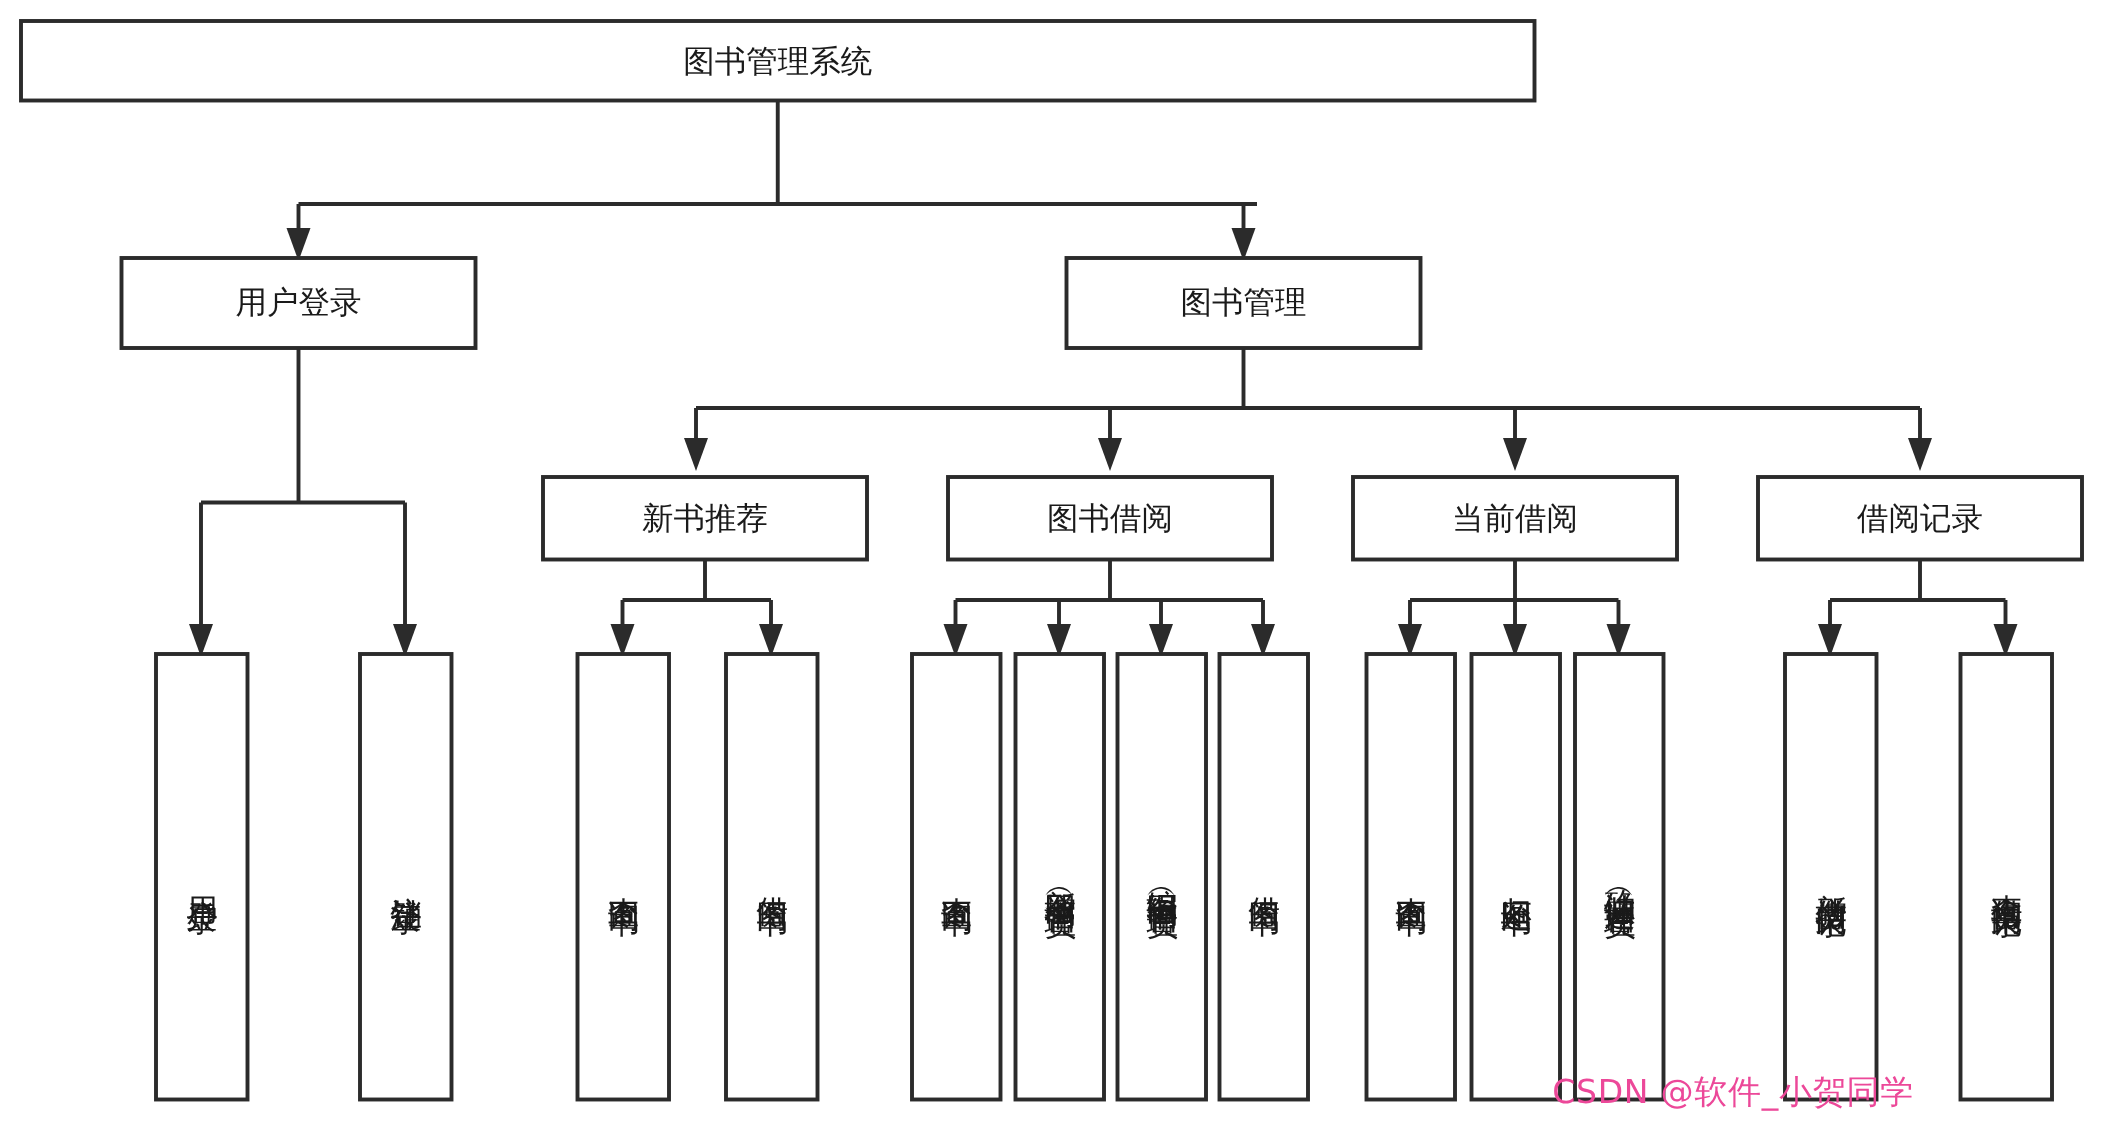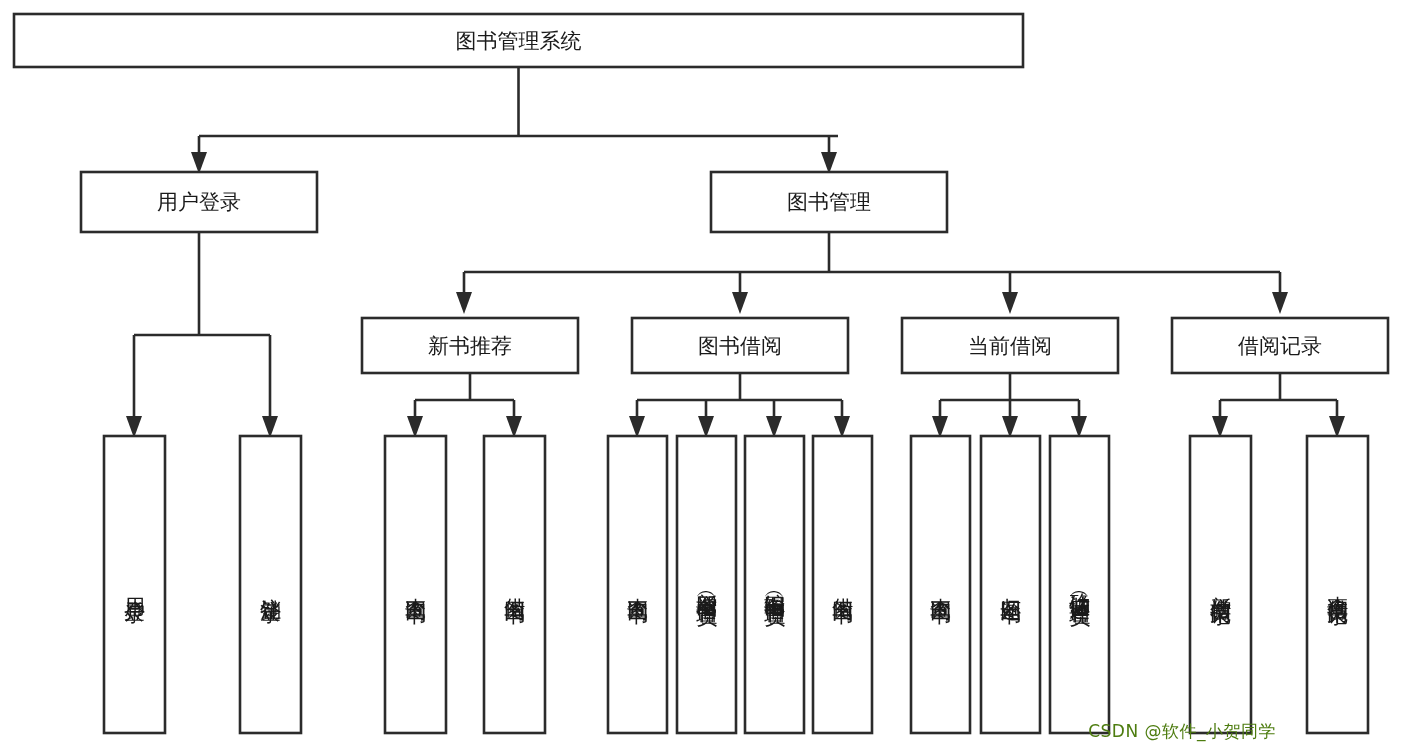--- a/index.html
+++ b/index.html
@@ -71,22 +71,22 @@
     letter-spacing: 2px;
     color: #1a1a1a;
     white-space: nowrap;
     text-align: center;
   }
   .watermark {
     position: absolute;
     right: 8px;
     bottom: 4px;
     font-family: "DejaVu Sans", "Liberation Sans", sans-serif;
-    font-size: 17px;
-    color: #4d7c0f;
+    font-size: 22px;
+    color: #ec4899;
     letter-spacing: 0.5px;
     white-space: nowrap;
     pointer-events: none;
   }
 </style>
 </head>
 <body>
 
 <div id="diagram-root">
 

